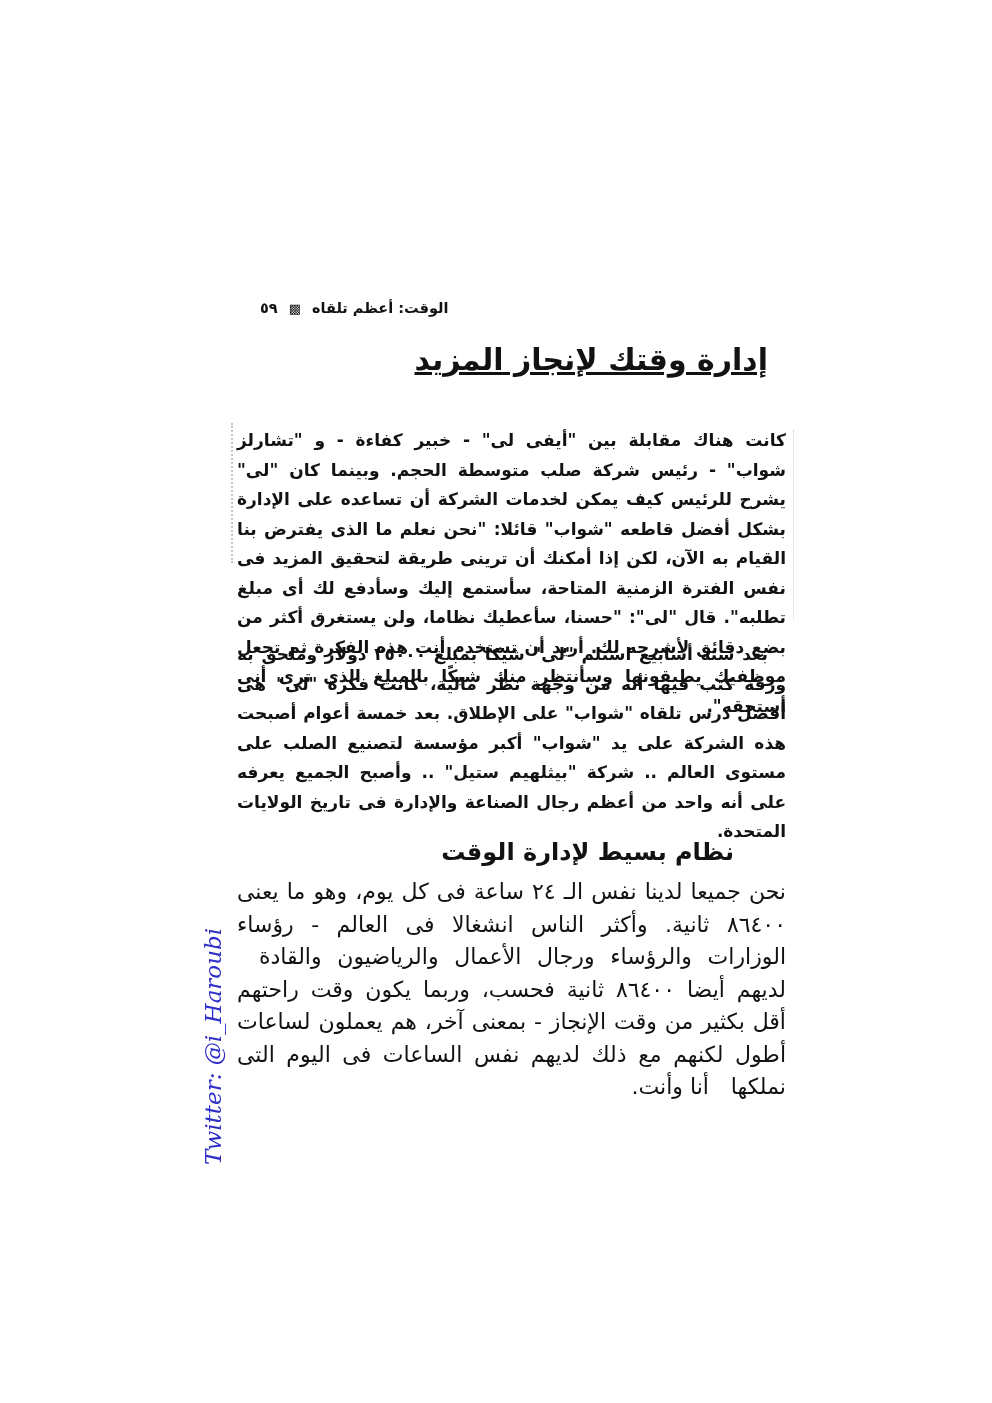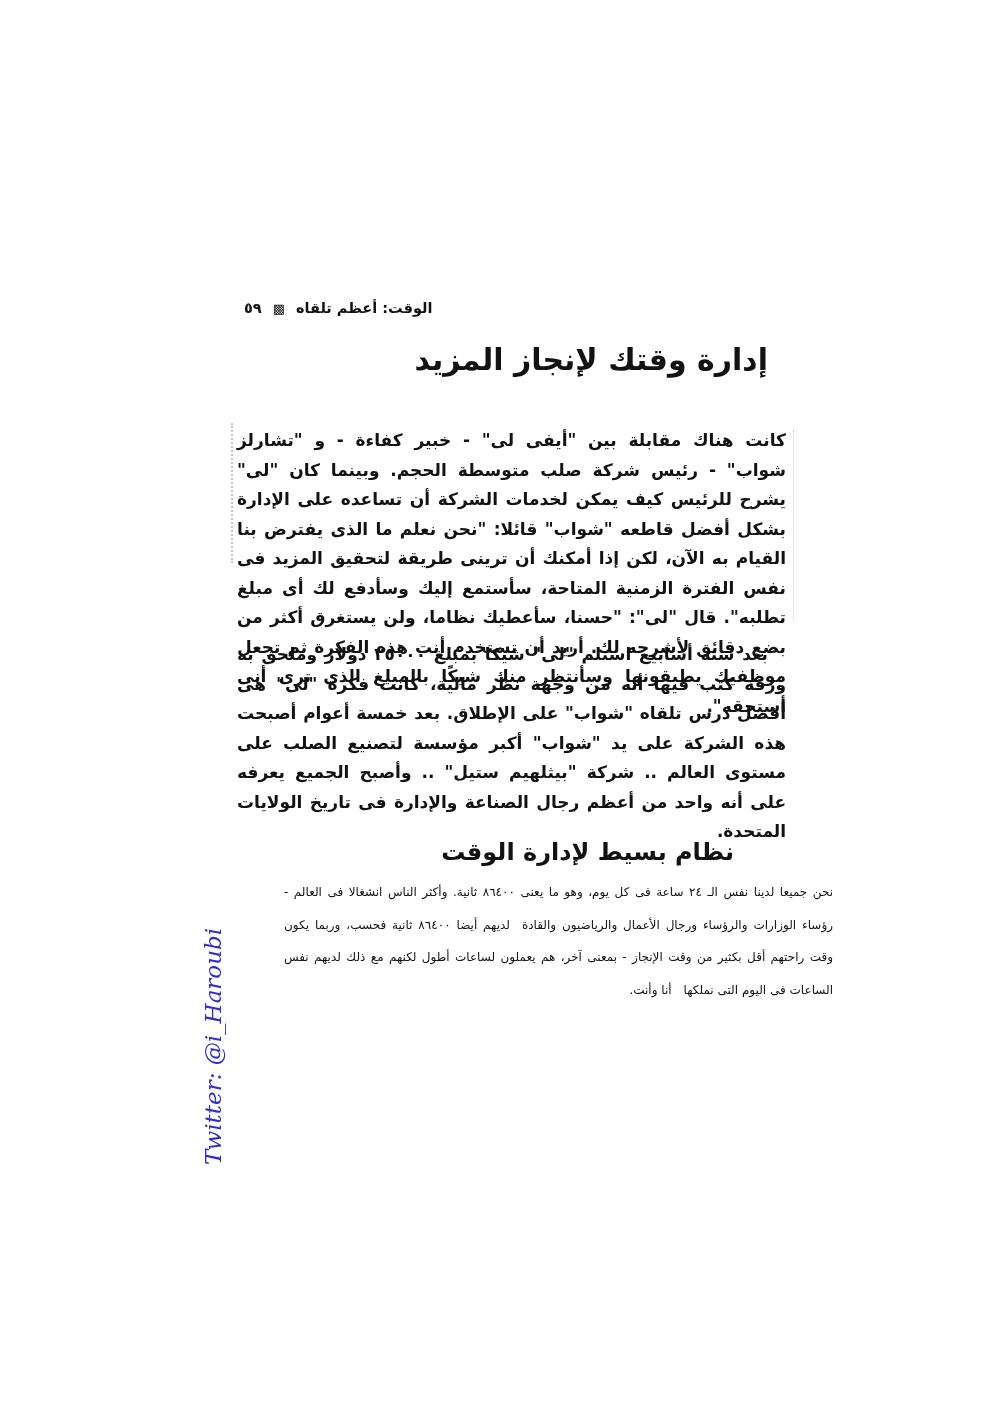--- a/index.html
+++ b/index.html
@@ -14,55 +14,56 @@
     background: var(--paper, #ffffff);
     color: var(--text, #121212);
     font-family: "DejaVu Sans", sans-serif;
     overflow: hidden;
   }
 
   
   .running-header {
     position: absolute;
     top: 300px;
-    left: 244px;
+    left: 260px;
     display: flex;
     align-items: center;
     gap: 11px;
     direction: ltr;
     font-size: 14.5px;
     font-weight: bold;
   }
   .running-header .page-number { letter-spacing: 1px; }
   .running-header .ornament { font-size: 13px; line-height: 1; }
 
   
   .chapter-title {
     position: absolute;
     top: 342px;
     right: 224px;
     direction: rtl;
     font-size: 30px;
     font-weight: bold;
     white-space: nowrap;
     margin: 0;
+    text-decoration: underline;
   }
 
   
   .para {
     position: absolute;
     left: 237px;
     width: 549px;
     margin: 0;
     direction: rtl;
     text-align: justify;
     text-align-last: right;
   }
   .para.bold   { font-weight: bold;   font-size: 17px;   line-height: 29.5px; }
-  .para.light  { font-weight: normal; font-size: 12px; line-height: 32.5px; margin-left: 47px; }
+  .para.light  { font-weight: normal; font-size: 22px; line-height: 32.5px; }
   .para-1 { top: 426px; }
   .para-2 { top: 640px; text-indent: 18px; }
   .para-3 { top: 876px; }
   .para-4 { top: 1044px; text-indent: 15px; }
 
   
   .section-heading {
     position: absolute;
     top: 830px;
     right: 250px;

